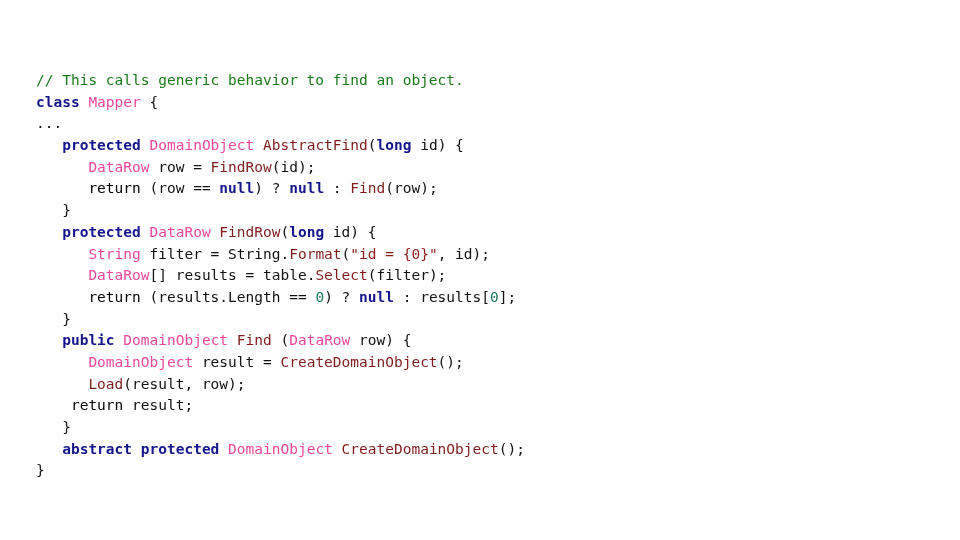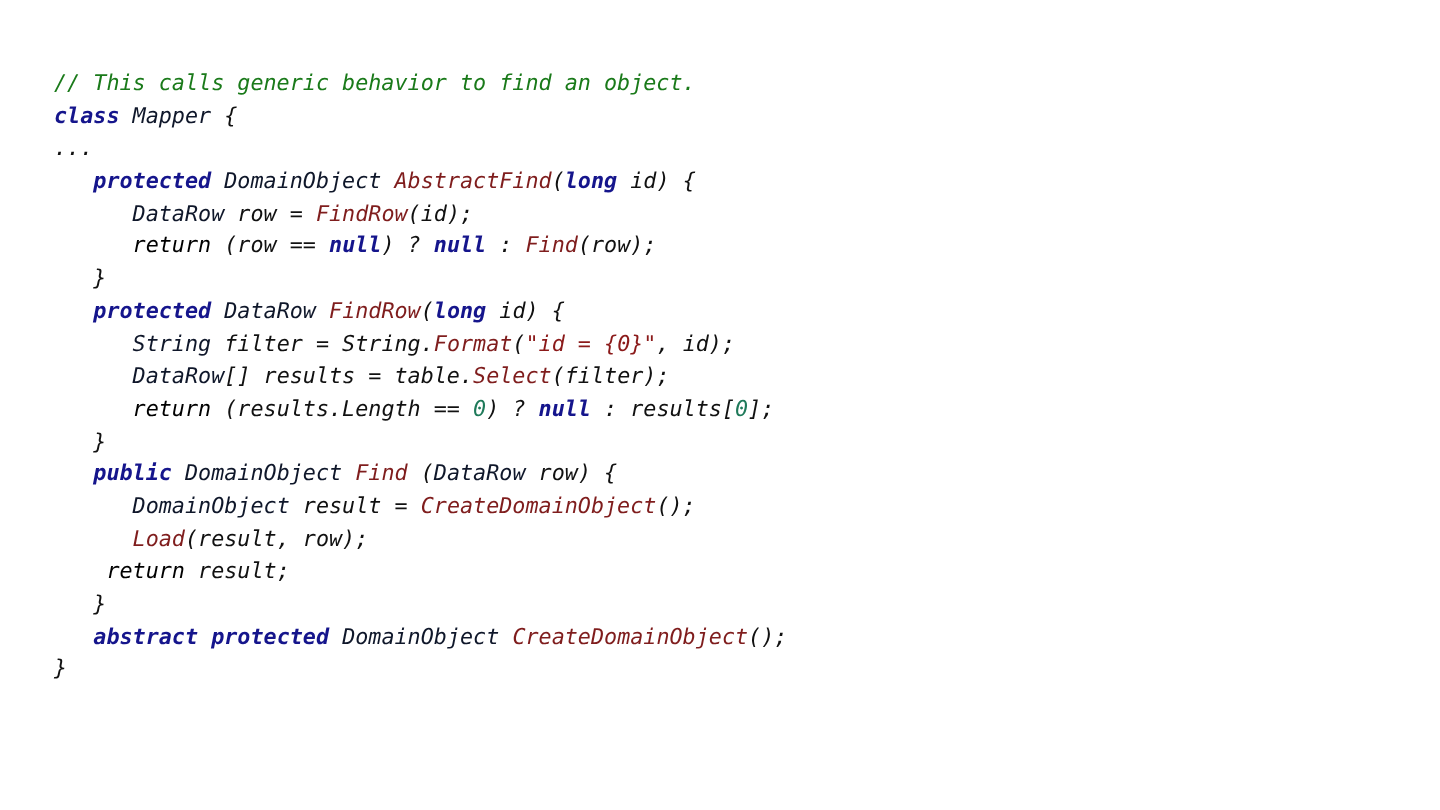--- a/index.html
+++ b/index.html
@@ -10,38 +10,37 @@
   body {
     width: 960px;
     height: 540px;
     overflow: hidden;
     font-family: "DejaVu Sans Mono", "Liberation Mono", monospace;
   }
 
   #code-block {
     position: absolute;
     left: 36px;
-    top: 46px;
+    top: 70px;
     font-size: 14.5px;
     line-height: 21.7px;
     white-space: pre;
     letter-spacing: 0px;
-    font-style: italic;
   }
 
   .line {
     white-space: pre;
     height: 21.7px;
   }
 
   
   .tok-plain    { color: #111111; }
   .tok-comment  { color: #1a7a1a; }
   .tok-keyword  { color: #15158c; font-weight: bold; }
-  .tok-type     { color: #0f172a; margin-top: 20px; }
+  .tok-type     { color: #ec4899; margin-top: 20px; }
   .tok-method   { color: #7f1d1d; }
   .tok-string   { color: #8b1a1a; }
   .tok-number   { color: #1f7a5a; }
   .tok-punct    { color: #111111; }
 </style>
 </head>
 <body>
 
 <div id="code-block"><div class="line"><span class="tok-comment">// This calls generic behavior to find an object.</span></div><div class="line"><span class="tok-keyword">class</span><span class="tok-plain"> </span><span class="tok-type">Mapper</span><span class="tok-punct"> {</span></div><div class="line"><span class="tok-plain">...</span></div><div class="line"><span class="tok-plain">   </span><span class="tok-keyword">protected</span><span class="tok-plain"> </span><span class="tok-type">DomainObject</span><span class="tok-plain"> </span><span class="tok-method">AbstractFind</span><span class="tok-punct">(</span><span class="tok-keyword">long</span><span class="tok-plain"> id</span><span class="tok-punct">) {</span></div><div class="line"><span class="tok-plain">      </span><span class="tok-type">DataRow</span><span class="tok-plain"> row = </span><span class="tok-method">FindRow</span><span class="tok-punct">(</span><span class="tok-plain">id</span><span class="tok-punct">);</span></div><div class="line"><span class="tok-plain">      </span><span class="tok-return_keyword">return</span><span class="tok-plain"> (row == </span><span class="tok-keyword">null</span><span class="tok-plain">) ? </span><span class="tok-keyword">null</span><span class="tok-plain"> : </span><span class="tok-method">Find</span><span class="tok-punct">(</span><span class="tok-plain">row</span><span class="tok-punct">);</span></div><div class="line"><span class="tok-punct">   }</span></div><div class="line"><span class="tok-plain">   </span><span class="tok-keyword">protected</span><span class="tok-plain"> </span><span class="tok-type">DataRow</span><span class="tok-plain"> </span><span class="tok-method">FindRow</span><span class="tok-punct">(</span><span class="tok-keyword">long</span><span class="tok-plain"> id</span><span class="tok-punct">) {</span></div><div class="line"><span class="tok-plain">      </span><span class="tok-type">String</span><span class="tok-plain"> filter = String.</span><span class="tok-method">Format</span><span class="tok-punct">(</span><span class="tok-string">"id = {0}"</span><span class="tok-plain">, id);</span></div><div class="line"><span class="tok-plain">      </span><span class="tok-type">DataRow</span><span class="tok-plain">[] results = table.</span><span class="tok-method">Select</span><span class="tok-punct">(</span><span class="tok-plain">filter</span><span class="tok-punct">);</span></div><div class="line"><span class="tok-plain">      </span><span class="tok-return_keyword">return</span><span class="tok-plain"> (results.Length == </span><span class="tok-number">0</span><span class="tok-plain">) ? </span><span class="tok-keyword">null</span><span class="tok-plain"> : results[</span><span class="tok-number">0</span><span class="tok-plain">];</span></div><div class="line"><span class="tok-punct">   }</span></div><div class="line"><span class="tok-plain">   </span><span class="tok-keyword">public</span><span class="tok-plain"> </span><span class="tok-type">DomainObject</span><span class="tok-plain"> </span><span class="tok-method">Find</span><span class="tok-punct"> (</span><span class="tok-type">DataRow</span><span class="tok-plain"> row</span><span class="tok-punct">) {</span></div><div class="line"><span class="tok-plain">      </span><span class="tok-type">DomainObject</span><span class="tok-plain"> result = </span><span class="tok-method">CreateDomainObject</span><span class="tok-punct">();</span></div><div class="line"><span class="tok-plain">      </span><span class="tok-method">Load</span><span class="tok-punct">(</span><span class="tok-plain">result, row</span><span class="tok-punct">);</span></div><div class="line"><span class="tok-plain">    </span><span class="tok-return_keyword">return</span><span class="tok-plain"> result;</span></div><div class="line"><span class="tok-punct">   }</span></div><div class="line"><span class="tok-plain">   </span><span class="tok-keyword">abstract</span><span class="tok-plain"> </span><span class="tok-keyword">protected</span><span class="tok-plain"> </span><span class="tok-type">DomainObject</span><span class="tok-plain"> </span><span class="tok-method">CreateDomainObject</span><span class="tok-punct">();</span></div><div class="line"><span class="tok-punct">}</span></div></div>
 

